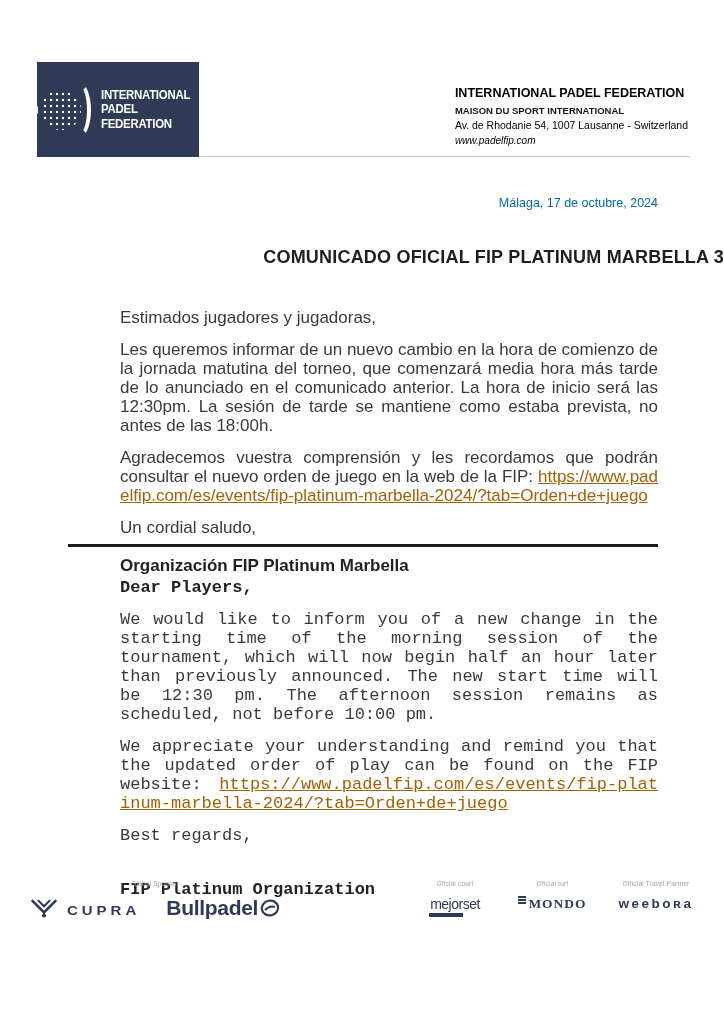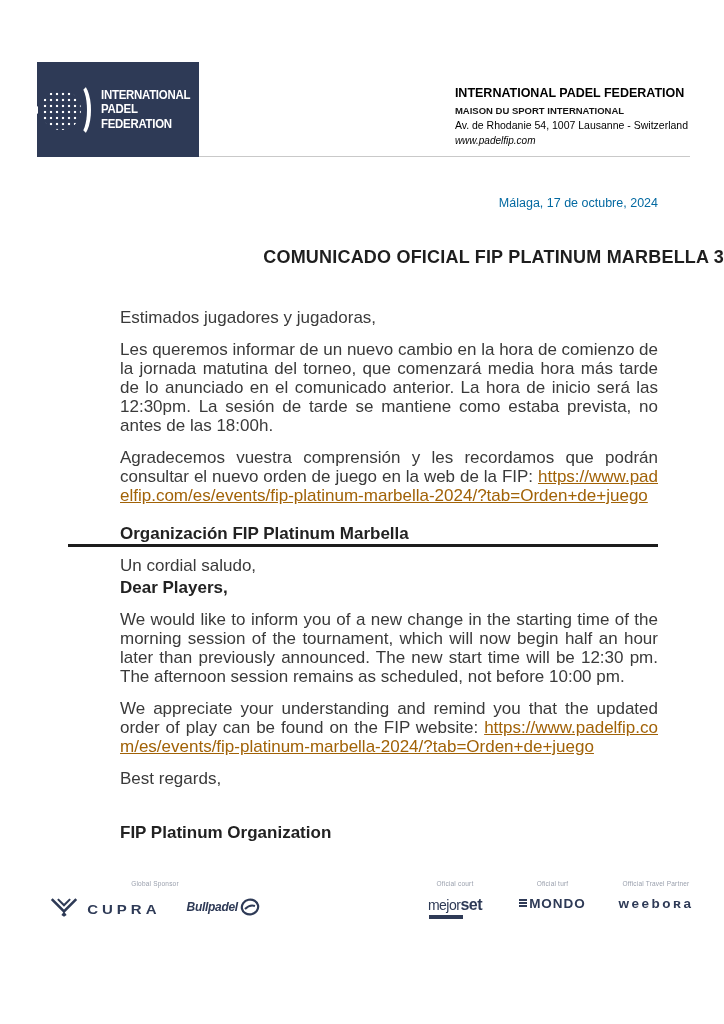--- a/index.html
+++ b/index.html
@@ -41,42 +41,42 @@
   .hdr-web { font-size:10px; font-style:italic; }
 
   
   .date-line { position:absolute; top:196px; right:66px; font-size:12.5px; color:#0369a1; }
   .doc-title {
     position:absolute; top:247px; left:0; width:100%; text-align:right;
     font-weight:bold; font-size:18px; color:#1e1e1e; letter-spacing:.2px;
   }
   .section { position:absolute; left:84px; right:66px; font-size:17px; line-height:19px;margin-left:36px; }
   .sec-es { top:308px; }
-  .sec-en { top:578px; }
+  .sec-en { top:578px;font-family:Liberation Mono, monospace; }
   .section p { text-align:justify; margin-bottom:13px; }
   .section p.no-just { text-align:left; }
   .sig { font-weight:bold; color:#222; margin-top:19px; }
   .sig-en { margin-top:35px; }
   .greet-bold { font-weight:bold; color:#222; }
   a.doc-link { color:#a16207; text-decoration:underline; word-break:break-all; cursor:pointer; }
   .divider { position:absolute; left:68px; right:66px; top:544px; height:3px; background:#1c1c1c; }
 
   
   .sponsor-group { position:absolute; top:880px; text-align:center; color:#2e3a56; }
   .sp-label { font-size:6.5px; color:#9aa0ad; letter-spacing:.2px; margin-bottom:9px; }
   .sp-row { display:flex; align-items:center; justify-content:center; gap:26px; }
   .cupra-logo { display:flex; align-items:flex-end; gap:9px; }
   .cupra-word { font-size:15px; font-weight:bold; letter-spacing:4px; transform:scaleY(.8); }
   .bullpadel { display:flex; align-items:center; gap:2px; }
-  .bp-word { font-size:12px; font-weight:bold; font-style:italic; letter-spacing:-0.3px; }
+  .bp-word { font-size:21px; font-weight:bold; letter-spacing:-0.3px; }
   .mejorset { font-size:14px; letter-spacing:-0.5px; }
   .ms-1 { font-weight:normal; }
-  .ms-2 { font-weight:bold; font-size:16px; }
+  .ms-2 { font-weight:normal; font-size:14px; }
   .ms-bar { width:34px; height:4px; background:#2e3a56; margin:1px 0 0 26px; }
-  .mondo { display:flex; align-items:center; justify-content:center; gap:2px; }
+  .mondo { display:flex; justify-content:center; gap:2px;font-family:Liberation Serif, serif; }
   .mondo-bars { width:8px; height:9px; background:repeating-linear-gradient(#2e3a56 0 1.6px, #fff 1.6px 3.2px); }
   .mondo-word { font-size:13.5px; font-weight:bold; letter-spacing:1px; }
   .weebora { font-size:13.5px; font-weight:bold; letter-spacing:2.5px; }
 </style>
 </head>
 <body>
 
 <div class="page">
 
   <div class="header-rule"></div>
@@ -101,22 +101,22 @@
     <div class="hdr-web">www.padelfip.com</div>
   </div>
 
   <div class="date-line">Málaga, 17 de octubre, 2024</div>
   <div class="doc-title">COMUNICADO OFICIAL FIP PLATINUM MARBELLA 3</div>
 
   <div class="section sec-es">
     <p class="no-just">Estimados jugadores y jugadoras,</p>
     <p>Les queremos informar de un nuevo cambio en la hora de comienzo de la jornada matutina del torneo, que comenzará media hora más tarde de lo anunciado en el comunicado anterior. La hora de inicio será las 12:30pm. La sesión de tarde se mantiene como estaba prevista, no antes de las 18:00h.</p>
     <p><span>Agradecemos vuestra comprensión y les recordamos que podrán consultar el nuevo orden de juego en la web de la FIP: </span><a class="doc-link">https://www.padelfip.com/es/events/fip-platinum-marbella-2024/?tab=Orden+de+juego</a></p>
+    <p class="no-just">Un cordial saludo,</p>
     <p class="no-just sig">Organización FIP Platinum Marbella</p>
-    <p class="no-just">Un cordial saludo,</p>
   </div>
 
   <div class="divider"></div>
 
   <div class="section sec-en">
     <p class="no-just greet-bold">Dear Players,</p>
     <p>We would like to inform you of a new change in the starting time of the morning session of the tournament, which will now begin half an hour later than previously announced. The new start time will be 12:30 pm. The afternoon session remains as scheduled, not before 10:00 pm.</p>
     <p><span>We appreciate your understanding and remind you that the updated order of play can be found on the FIP website: </span><a class="doc-link">https://www.padelfip.com/es/events/fip-platinum-marbella-2024/?tab=Orden+de+juego</a></p>
     <p class="no-just">Best regards,</p>
     <p class="no-just sig sig-en">FIP Platinum Organization</p>

